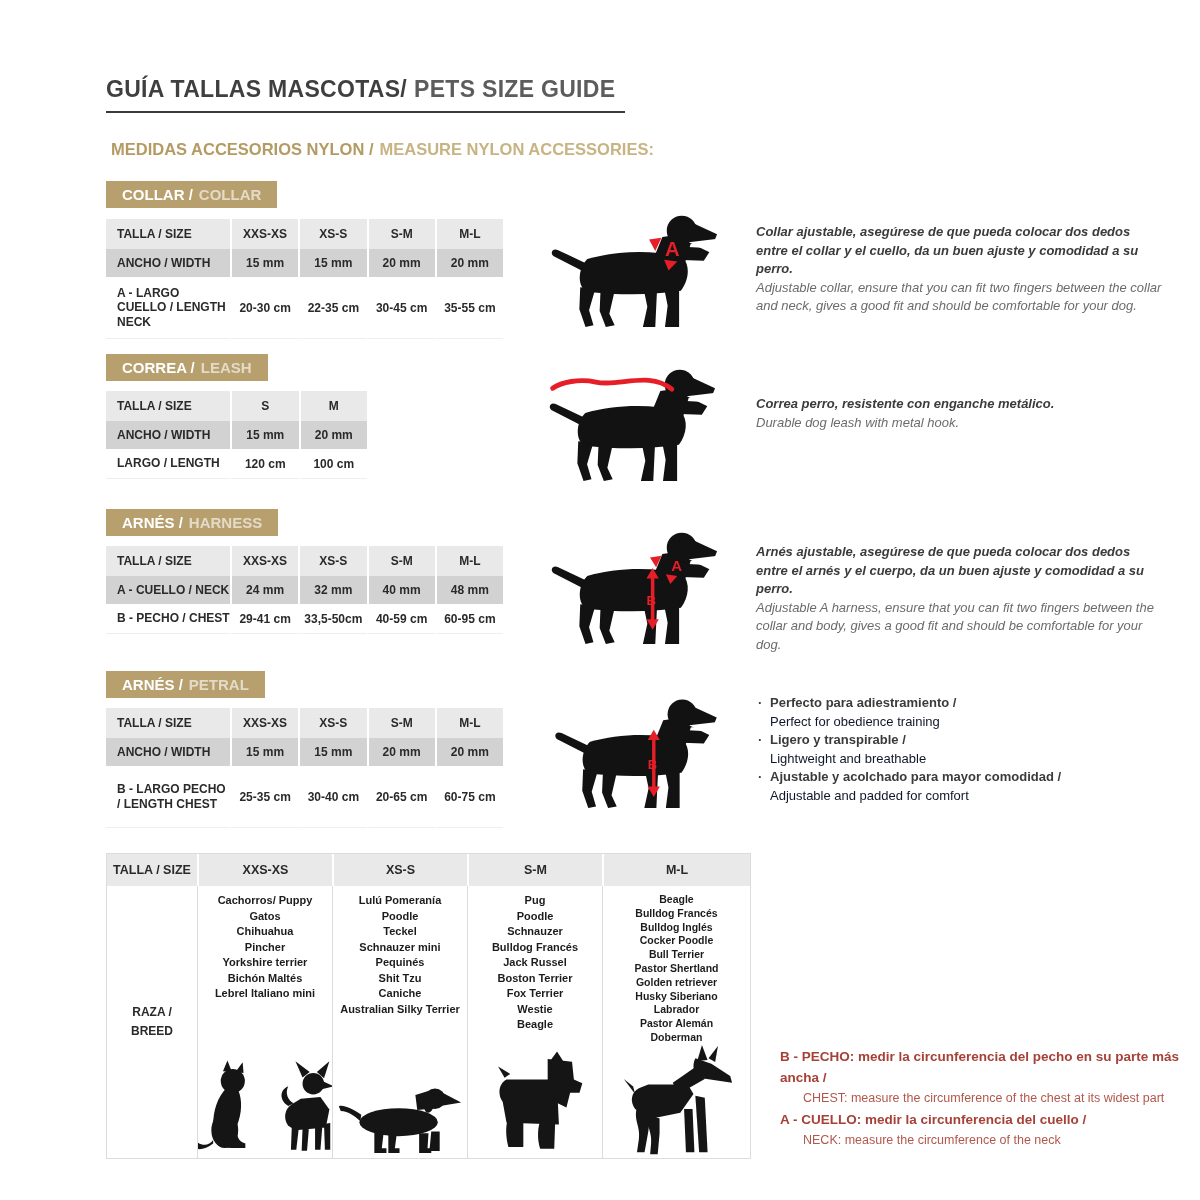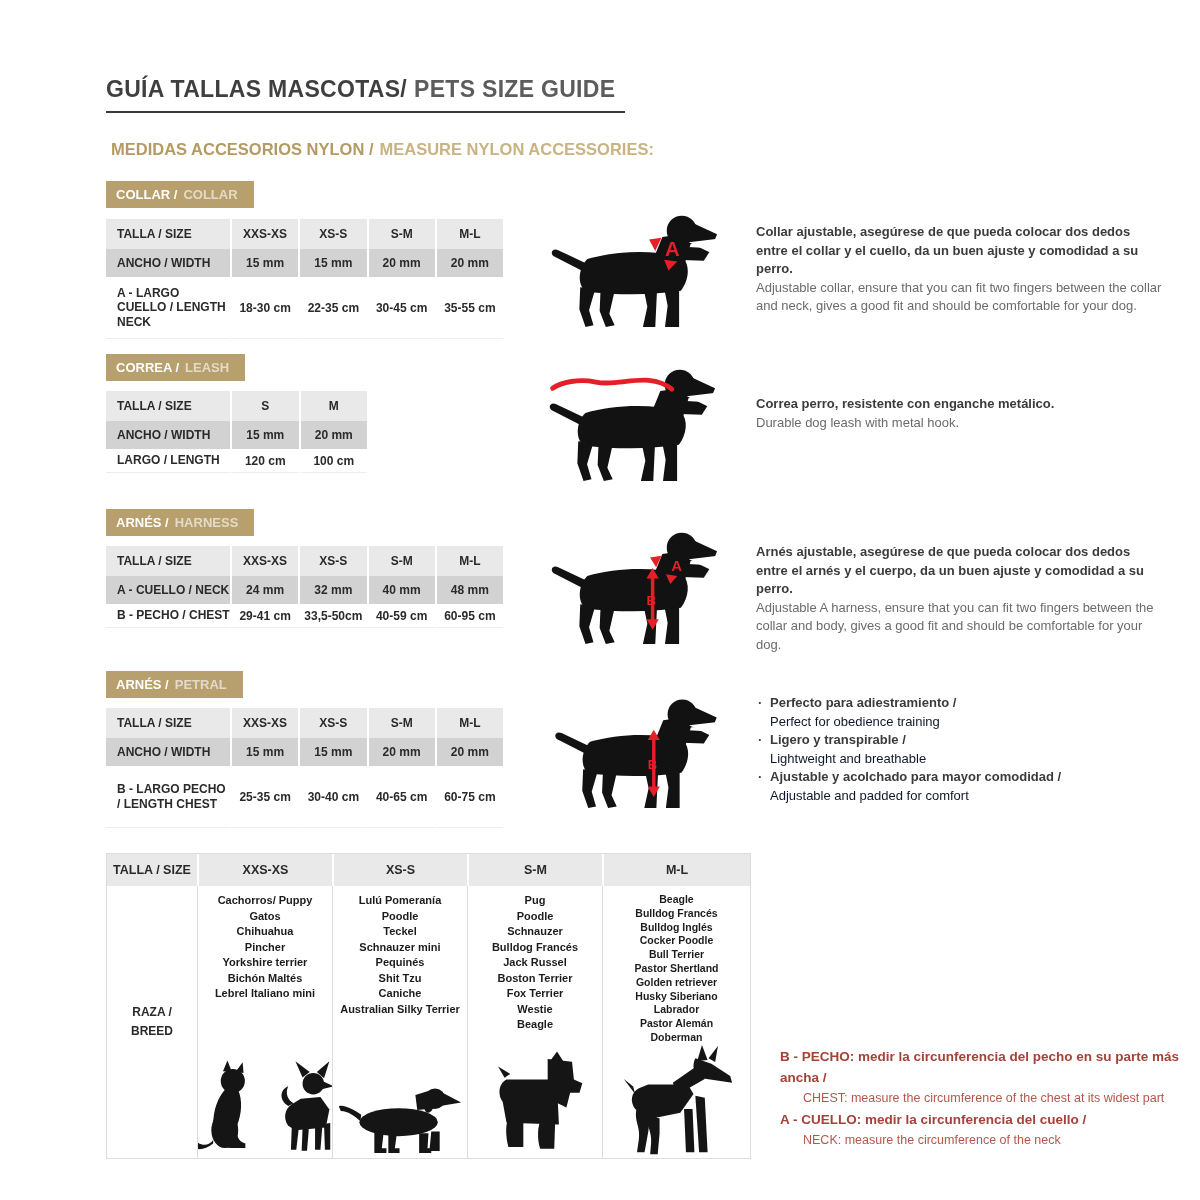--- a/index.html
+++ b/index.html
@@ -8,52 +8,52 @@
 
   
   .title{position:absolute;left:90px;top:76px;font-size:23px;font-weight:bold;color:#3f3f3f;
          letter-spacing:.3px;border-bottom:2px solid #3a3a3a;padding:0 10px 8px 0;white-space:nowrap;}
   .title .t2{color:#5c5c5c;margin-left:7px;}
   .subtitle{position:absolute;left:95px;top:140px;font-size:16.5px;font-weight:bold;color:#b49a63;white-space:nowrap;}
   .subtitle .t2{color:#c8b383;margin-left:6px;}
 
   
   .badge{position:absolute;left:90px;height:27px;background:#b79f6e;color:#fff;
-         font-size:13px;font-weight:bold;display:inline-flex;align-items:center;
-         padding:0 16px 0 10px;white-space:nowrap;}
+         font-size:15px;font-weight:bold;display:inline-flex;align-items:center;
+         padding:0 16px 0 16px;white-space:nowrap;}
   .badge .b2{color:rgba(255,255,255,.62);margin-left:6px;}
   .badge.p-collar{top:181px}.badge.p-correa{top:354px}.badge.p-harness{top:509px}.badge.p-petral{top:671px}
 
   
   .stable{position:absolute;left:90px;}
   .stable.p-collar{top:219px;width:397px}
   .stable.p-correa{top:391px;width:261px}
   .stable.p-harness{top:546px;width:397px}
   .stable.p-petral{top:708px;width:397px}
   .trow{display:flex;}
   .trow .lbl{width:124px;flex:none;display:flex;align-items:center;padding-left:11px;
              font-weight:bold;font-size:12px;line-height:1.2;color:#2a2a2a;box-sizing:border-box;}
   .vals{flex:1;display:flex;}
   .val{flex:1;display:flex;align-items:center;justify-content:center;
        font-weight:bold;font-size:12px;color:#2a2a2a;border-left:2px solid #fff;}
-  .trow.head{height:30px}.trow.mid{height:28px}.trow.last{height:24px}
+  .trow.head{height:30px}.trow.mid{height:28px}.trow.last{height:30px}
   .t-tall .trow.last{height:62px}
   .trow.head .lbl,.trow.head .val{background:#e9e9e9}
   .trow.mid .lbl,.trow.mid .val{background:#d2d2d2}
   .trow.last .lbl,.trow.last .val{background:#fff;border-bottom:1px solid #eee}
 
   
   .dog{position:absolute;width:185px;height:128px;}
   .dog.p-collar{left:530px;top:206px}
   .dog.p-correa{left:528px;top:360px}
   .dog.p-harness{left:530px;top:523px}
   .dog.p-petral{left:534px;top:690px;width:180px;height:125px}
 
   
-  .desc{position:absolute;left:740px;width:408px;font-size:13px;line-height:18.5px;}
+  .desc{position:absolute;left:740px;width:408px;font-size:13px;line-height:18.5px;font-style:italic;}
   .desc.p-collar{top:223px}.desc.p-correa{top:395px}.desc.p-harness{top:543px}
   .desc .es{font-weight:bold;color:#3b3b3b;}
   .desc .en{color:#6b6b6b;}
 
   
   .bullets{position:absolute;left:742px;top:694px;width:420px;font-size:13px;line-height:18.5px;}
   .bullet{position:relative;padding-left:12px;}
   .bullet .es{font-weight:bold;color:#3b3b3b;}
   .bullet .es::before{content:"\00B7";position:absolute;left:0;font-weight:bold;color:#3b3b3b;}
   .bullet .en{color:#0f172a;}
@@ -130,21 +130,21 @@
       <div class="vals">
           <div class="val">15 mm</div>
           <div class="val">15 mm</div>
           <div class="val">20 mm</div>
           <div class="val">20 mm</div>
         </div>
     </div>
     <div class="trow last">
       <div class="tcell lbl">A - LARGO CUELLO / LENGTH NECK</div>
       <div class="vals">
-          <div class="val">18-30 cm</div>
+          <div class="val">20-30 cm</div>
           <div class="val">22-35 cm</div>
           <div class="val">30-45 cm</div>
           <div class="val">35-55 cm</div>
         </div>
     </div>
   </div>
   <svg class="dog p-collar" viewBox="0 0 200 145">
     <use href="#dog-base"></use>
     <g fill="#e61e28">
       <polygon points="112,38 126,36 119,51"></polygon>
@@ -264,21 +264,21 @@
           <div class="val">15 mm</div>
           <div class="val">20 mm</div>
           <div class="val">20 mm</div>
         </div>
     </div>
     <div class="trow last">
       <div class="tcell lbl">B - LARGO PECHO / LENGTH CHEST</div>
       <div class="vals">
           <div class="val">25-35 cm</div>
           <div class="val">30-40 cm</div>
-          <div class="val">40-65 cm</div>
+          <div class="val">20-65 cm</div>
           <div class="val">60-75 cm</div>
         </div>
     </div>
   </div>
   <svg class="dog p-petral" viewBox="0 0 200 145">
     <use href="#dog-base"></use>
     <g fill="#e61e28">
       <line x1="116" y1="56" x2="116" y2="114" stroke="#e61e28" stroke-width="4"></line>
       <polygon points="116,46 109,58 123,58"></polygon>
       <polygon points="116,124 109,112 123,112"></polygon>

